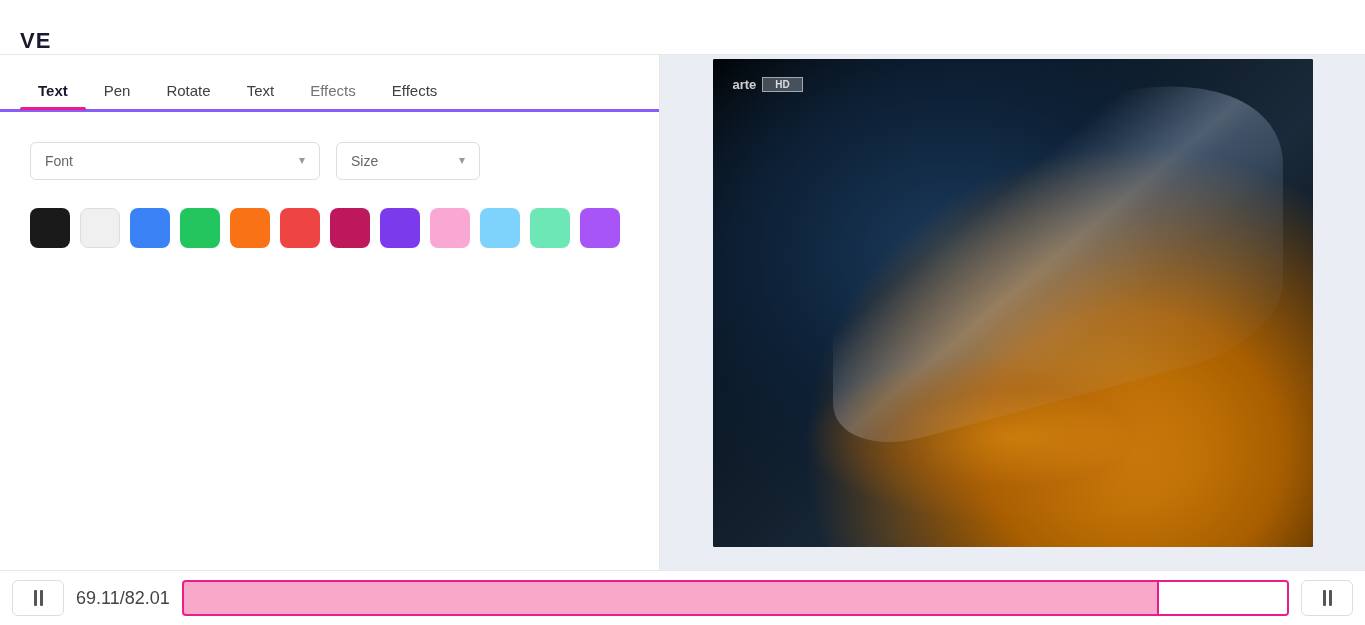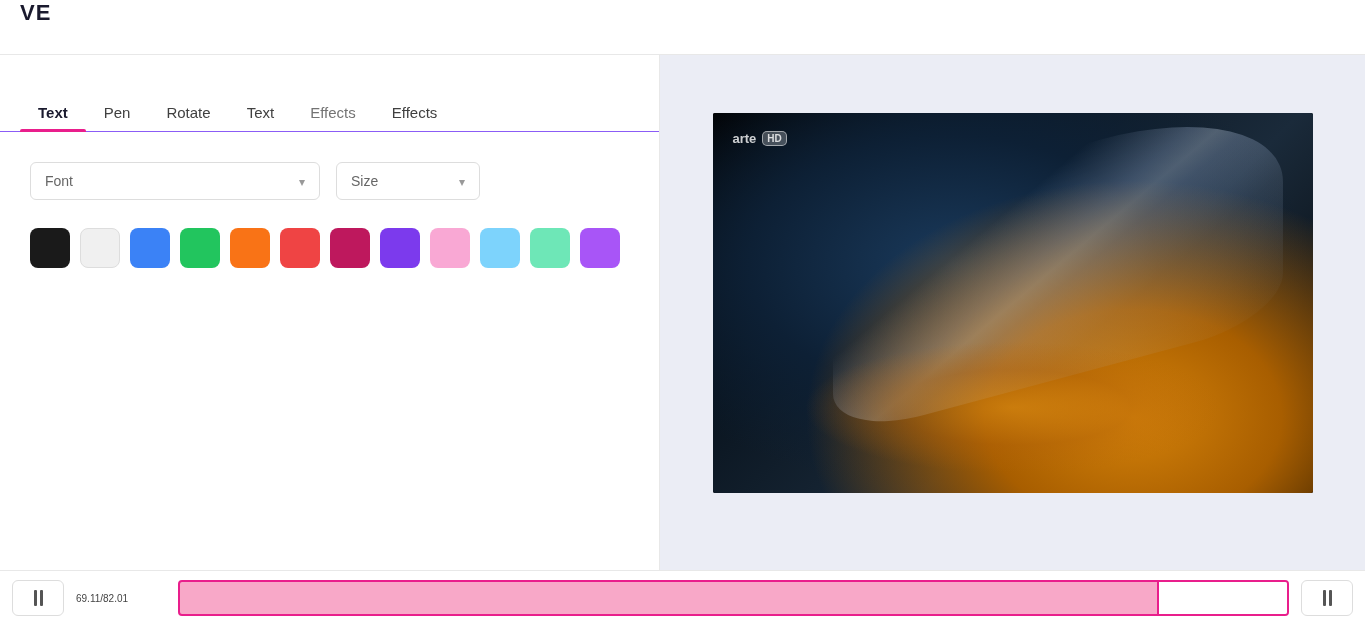--- a/index.html
+++ b/index.html
@@ -12,21 +12,21 @@
       position: relative;
     }
 
     
     .top-bar {
       position: absolute;
       top: 0; left: 0; right: 0;
       height: 55px;
       background: #fff;
       display: flex;
-      align-items: flex-start;
+      align-items: flex-end;
       padding: 0 20px;
       border-bottom: 1px solid #e8e8e8;
       z-index: 10;
     }
     .logo {
       font-size: 22px;
       font-weight: 800;
       color: #1a1a2e;
       letter-spacing: 1px;
     }
@@ -54,22 +54,22 @@
       bottom: 55px;
       background: #fff;
       border-right: 1px solid #e8e8e8;
     }
 
     
     .tabs {
       display: flex;
       align-items: flex-end;
       padding: 0 20px;
-      height: 132px;
-      border-bottom: 1px solid #8b5cf6;
+      height: 112px;
+      border-bottom: 3px solid #8b5cf6;
     }
     .tab-item {
       padding: 10px 18px;
       font-size: 15px;
       color: #404040;
       cursor: pointer;
       position: relative;
       white-space: nowrap;
     }
     .tab-item.active {
@@ -92,21 +92,21 @@
     }
 
     
     .dropdowns-row {
       display: flex;
       gap: 16px;
       margin-bottom: 28px;
     }
     .dropdown-select {
       display: flex;
-      align-items: flex-end;
+      align-items: flex-start;
       justify-content: space-between;
       border: 1px solid #ddd;
       border-radius: 6px;
       padding: 10px 14px;
       background: #fff;
       cursor: pointer;
       font-size: 14px;
       color: #666;
     }
     .dropdown-font {
@@ -144,21 +144,21 @@
       right: 0;
       bottom: 55px;
       background: #ebedf5;
       display: flex;
       align-items: center;
       justify-content: center;
     }
 
     .video-preview {
       width: 600px;
-      height: 380px;
+      height: 488px;
       background: #000;
       border-radius: 2px;
       position: relative;
       overflow: hidden;
       margin-top: 36px;
     }
 
     
     .video-frame {
       width: 100%;
@@ -208,22 +208,22 @@
       color: rgba(255,255,255,0.8);
       font-size: 13px;
       font-weight: 600;
       display: flex;
       align-items: center;
       gap: 6px;
     }
     .hd-badge {
       background: rgba(255,255,255,0.25);
       border: 1px solid rgba(255,255,255,0.5);
-      border-radius: 5px;
-      padding: 1px 4px;
+      border-radius: 0;
+      padding: 1px 12px;
       font-size: 10px;
       font-weight: 700;
     }
 
     
     .bottom-bar {
       position: absolute;
       bottom: 0; left: 0; right: 0;
       height: 55px;
       background: #fff;
@@ -247,21 +247,21 @@
       gap: 3px;
     }
     .timeline-btn-bar {
       width: 3px;
       height: 16px;
       background: #555;
       border-radius: 1px;
     }
 
     .time-display {
-      font-size: 10px;
+      font-size: 18px;
       color: #444;
       white-space: nowrap;
       min-width: 90px;
     }
 
     .timeline-track {
       flex: 1;
       height: 36px;
       border: 2px solid #e91e8c;
       border-radius: 4px;

